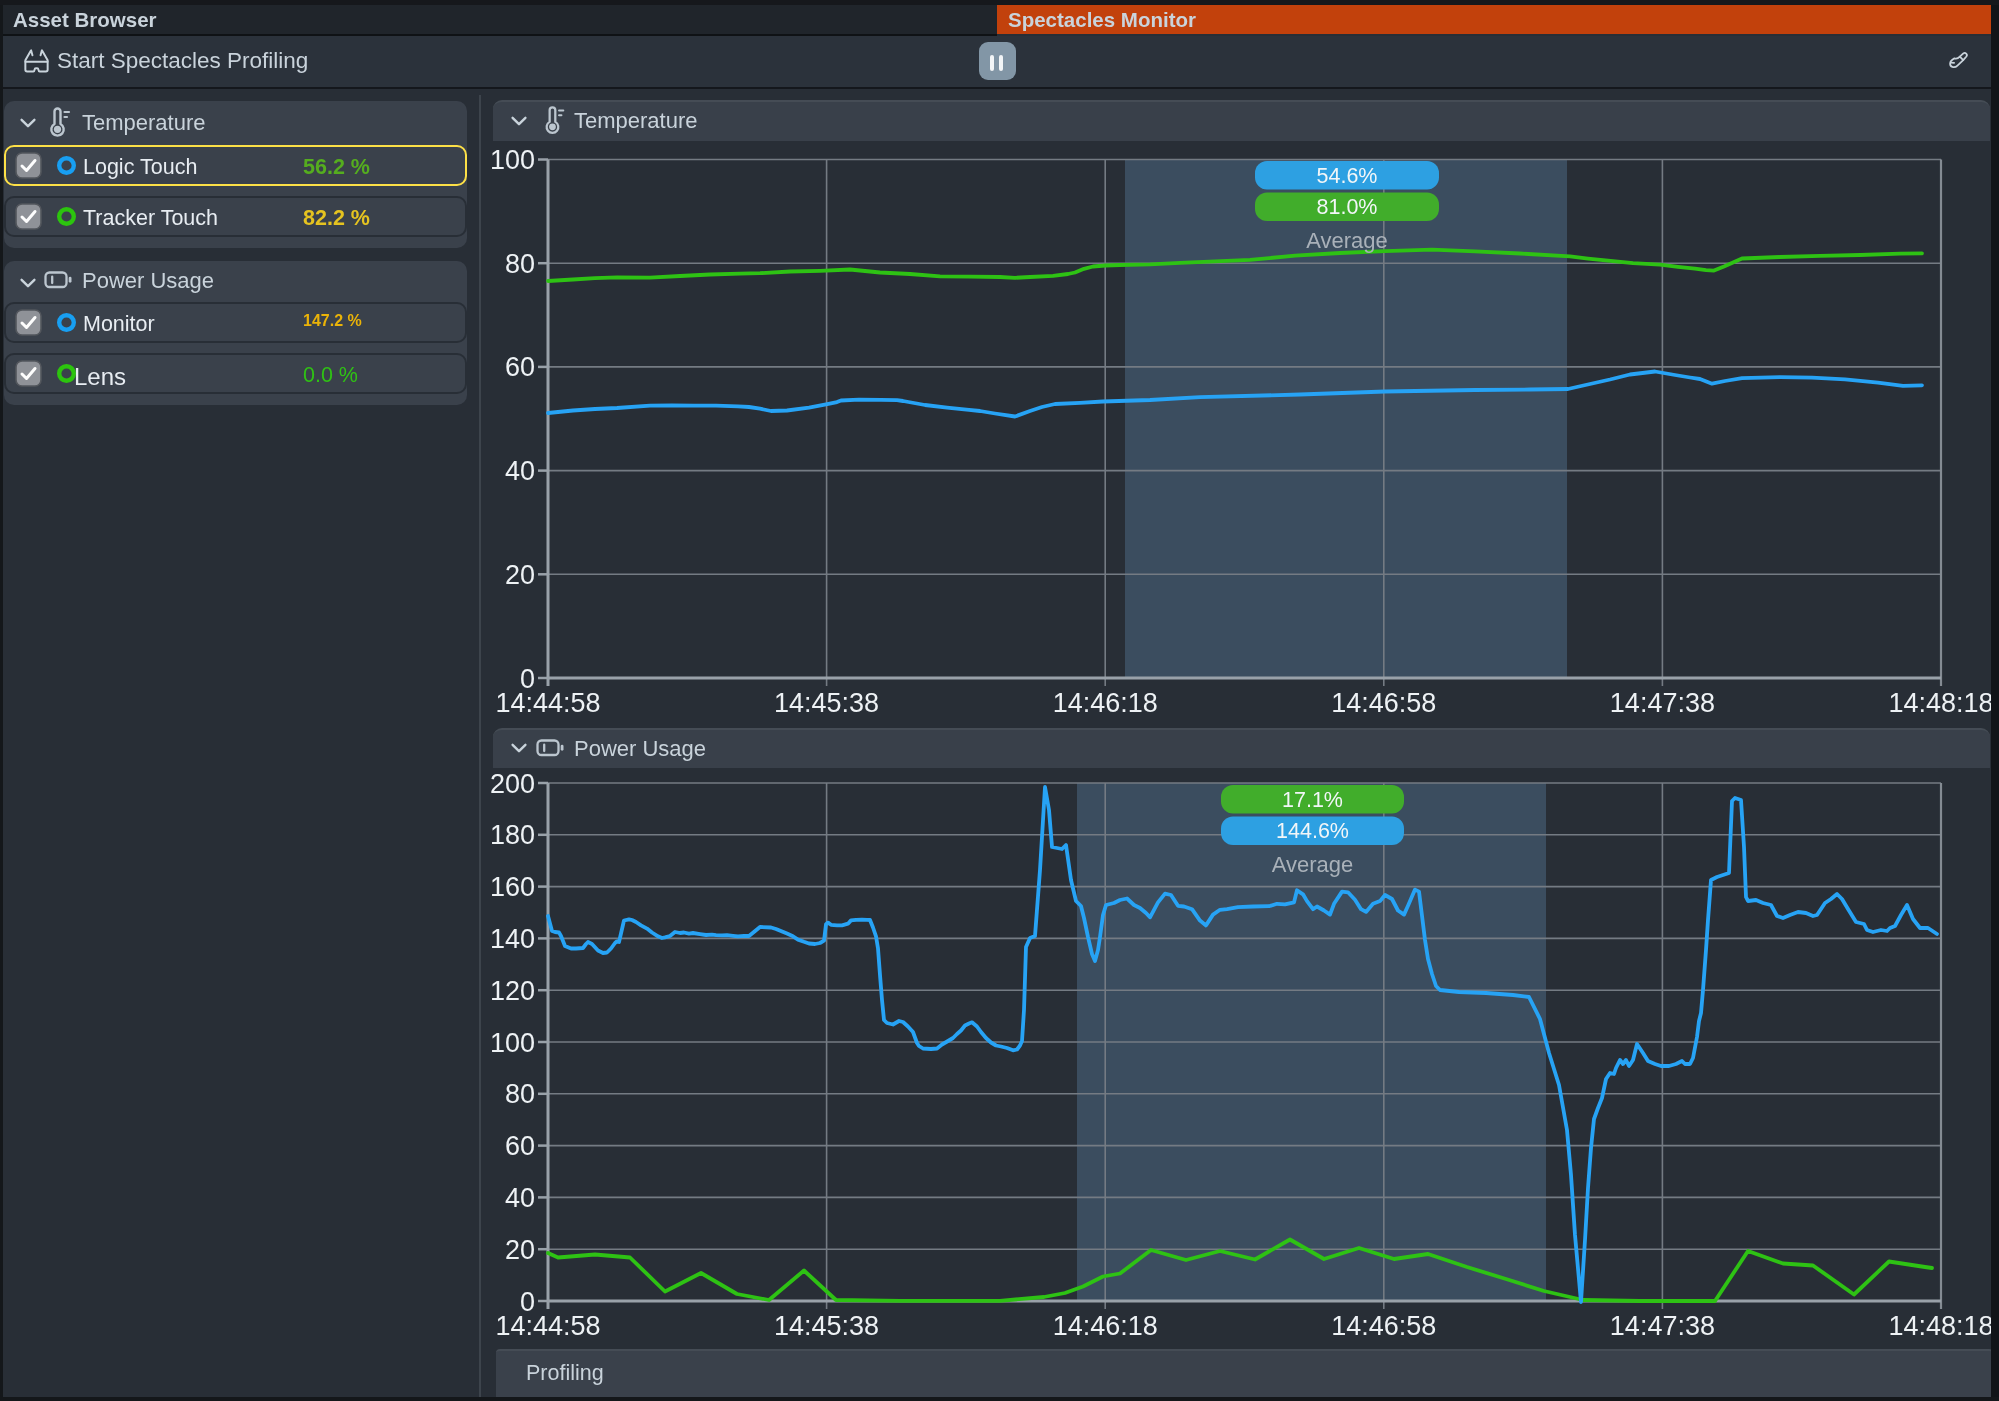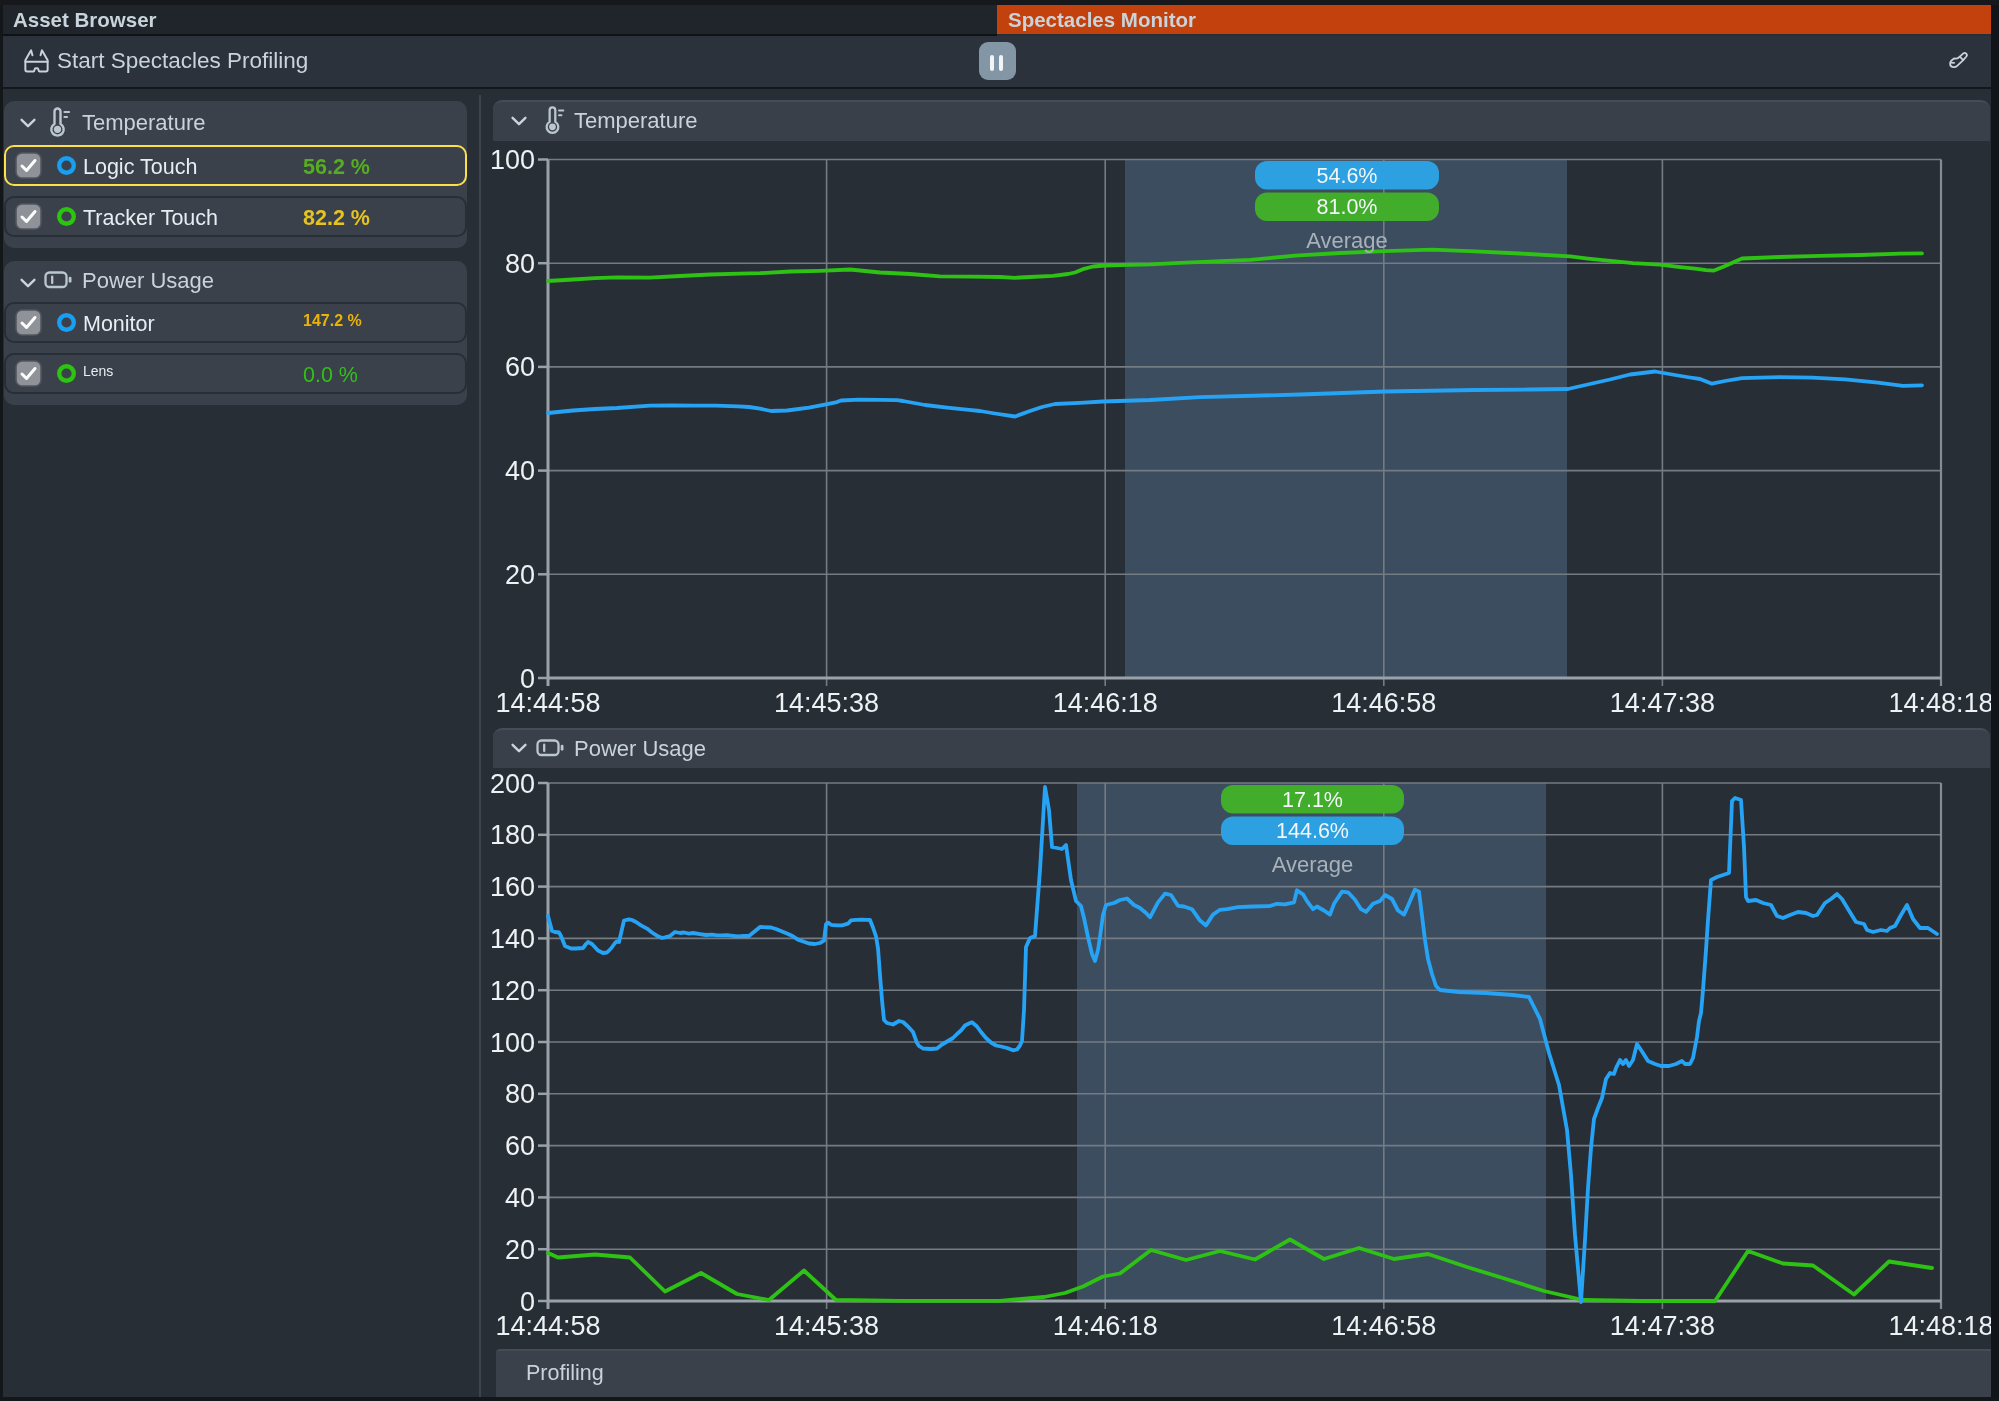--- a/index.html
+++ b/index.html
@@ -86,21 +86,21 @@
     <span style="position:absolute;left:297px;top:8px;font-size:16px;font-weight:bold;color:#eab308">147.2 %</span>
   </div>
 <div style="position:absolute;left:4px;top:353px;width:463px;height:41px;background:#3a414b;border:2px solid #282e36;border-radius:10px;box-sizing:border-box">
     <svg style="position:absolute;left:9px;top:5px" width="27" height="27" viewBox="0 0 27 27">
       <rect x="1" y="1" width="25" height="25" rx="6" fill="#8f9298" stroke="#53575d" stroke-width="1.6"></rect>
       <polyline points="7,14 11.5,18.5 20,8.5" fill="none" stroke="#fdfdfd" stroke-width="3" stroke-linecap="round" stroke-linejoin="round"></polyline>
     </svg>
     <svg style="position:absolute;left:50px;top:8px" width="21" height="21" viewBox="0 0 21 21">
       <circle cx="10.5" cy="10.5" r="7.3" fill="none" stroke="#2cc40e" stroke-width="4.4"></circle>
     </svg>
-    <span style="position:absolute;left:77px;top:8px;font-size:14px;color:#e8edf2">Lens</span>
+    <span style="position:absolute;left:68px;top:8px;font-size:24px;color:#e8edf2">Lens</span>
     <span style="position:absolute;left:297px;top:8px;font-size:21.5px;font-weight:normal;color:#2fc214">0.0 %</span>
   </div>
 <div style="position:absolute;left:479px;top:95px;width:2px;height:1306px;background:#3d444c"></div>
 <div style="position:absolute;left:493px;top:100px;width:1497px;height:41px;background:#39404a;border-top:2px solid #454c55;border-radius:9px 9px 0 0"></div>
 <svg style="position:absolute;left:508px;top:110px" width="22" height="22" viewBox="0 0 24 24">
     <polyline points="5,8.5 12,15.5 19,8.5" fill="none" stroke="#c9d3db" stroke-width="2.6" stroke-linecap="round" stroke-linejoin="round"></polyline>
   </svg>
 <svg style="position:absolute;left:536px;top:104px" width="32" height="32" viewBox="0 0 34 34">
     <path d="M14.5 6.5 a3 3 0 0 1 6 0 V19 a6.2 6.2 0 1 1 -6 0 Z" fill="none" stroke="#bcc6cf" stroke-width="2.4" stroke-linejoin="round"></path>
     <circle cx="17.5" cy="24.3" r="3.6" fill="#bcc6cf"></circle>

